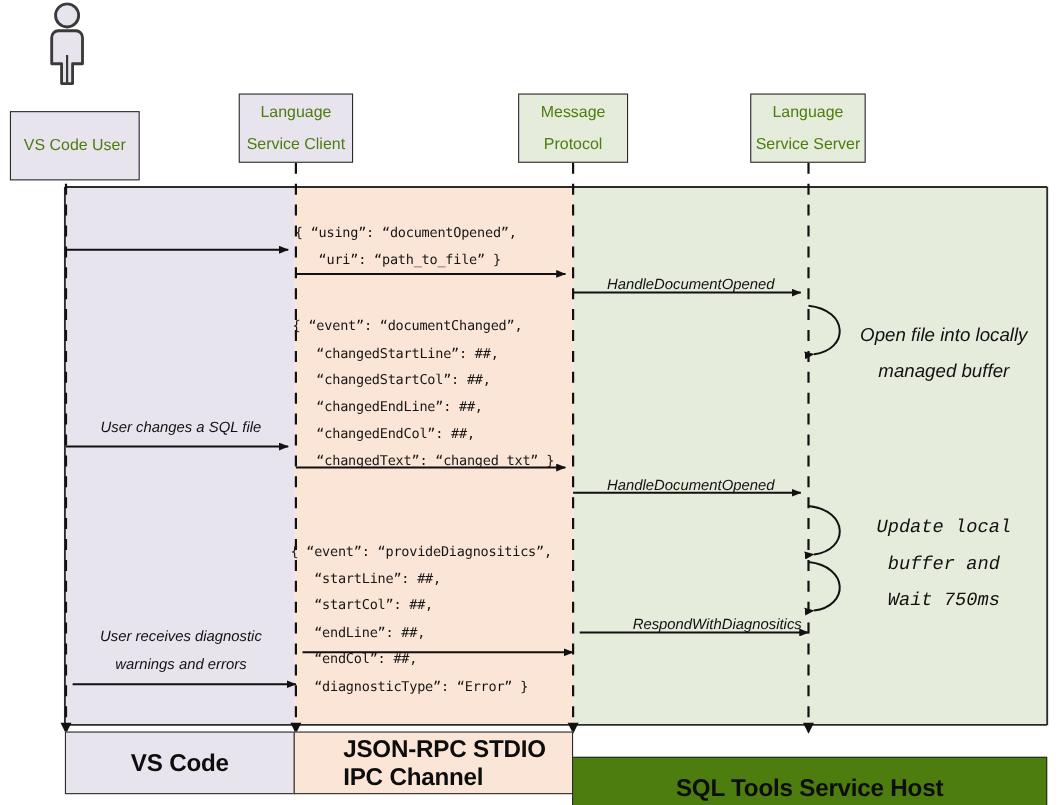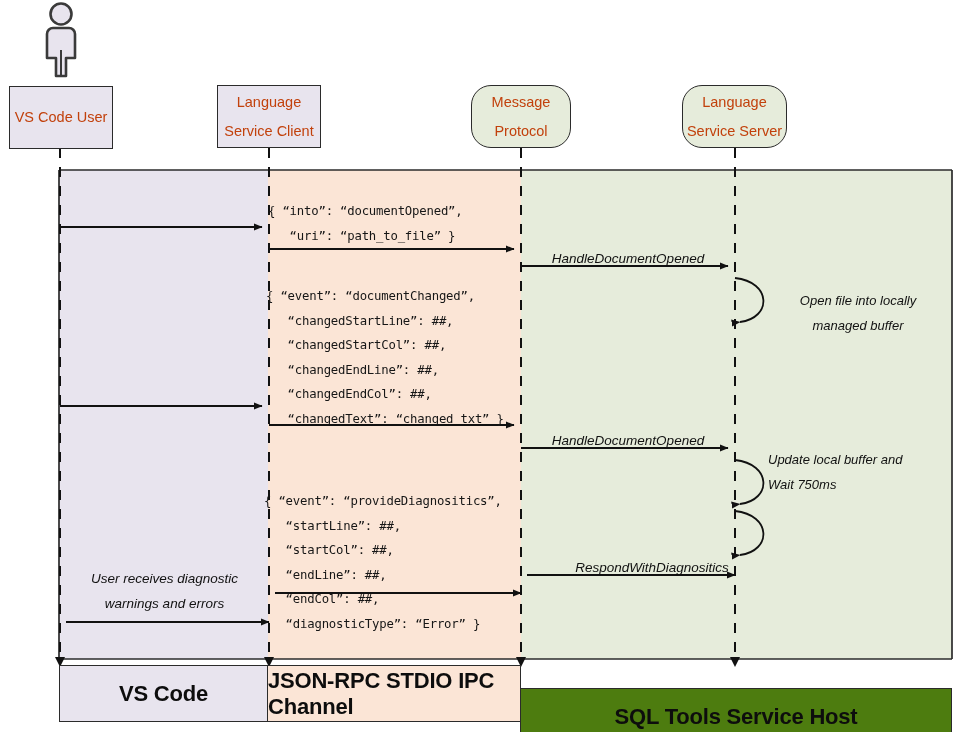--- a/index.html
+++ b/index.html
@@ -28,27 +28,27 @@
   
   .actor-box {
     position: absolute;
     box-sizing: border-box;
     border: 1.6px solid #2b2b2b;
     display: flex;
     flex-direction: column;
     align-items: center;
     justify-content: center;
     font-size: 14.5px;
-    color: #c2410c;
+    color: #4d7c0f;
     line-height: 1.95;
     text-align: center;
     z-index: 6;
   }
   .actor-box.lav { background: #e8e4ee; }
-  .actor-box.grn { background: #e6ecdb; border-radius: 20px; }
+  .actor-box.grn { background: #e6ecdb; }
 
   
   .footer-box {
     position: absolute;
     box-sizing: border-box;
     border: 1.6px solid #2b2b2b;
     display: flex;
     align-items: center;
     justify-content: center;
     font-size: 22px;
@@ -68,21 +68,21 @@
     font-size: 13.5px;
     color: #111111;
     line-height: 1.85;
     text-align: center;
     white-space: pre-line;
     z-index: 8;
   }
   .note-label {
     position: absolute;
     font-style: italic;
-    font-size: 13px;
+    font-size: 17px;
     color: #111111;
     line-height: 1.95;
     text-align: center;
     white-space: pre-line;
     z-index: 8;
   }
 
   
   .json-block {
     position: absolute;
@@ -156,79 +156,80 @@
 
     <line x1="269" y1="622" x2="66" y2="622" stroke="#111111" stroke-width="1.8" marker-start="url(#ahl)"></line>
   </svg>
 
   <svg class="person-icon" style="left:35px; top:2px;" width="52" height="76" viewBox="0 0 52 76" xmlns="http://www.w3.org/2000/svg">
     <circle cx="26" cy="12" r="10.5" fill="#e8e4ee" stroke="#3a3a3a" stroke-width="2.6"></circle>
     <path d="M12,32 a6,6 0 0 1 6,-6 h16 a6,6 0 0 1 6,6 v24 h-9 v18 h-10 v-18 h-9 z" fill="#e8e4ee" stroke="#3a3a3a" stroke-width="2.6" stroke-linejoin="round"></path>
     <line x1="26" y1="48" x2="26" y2="74" stroke="#3a3a3a" stroke-width="2"></line>
   </svg>
 
-  <div class="actor-box lav" style="left:9px; top:86px; width:104px; height:63px;">
+  <div class="actor-box lav" style="left:9px; top:101px; width:118px; height:63px;">
     <span>VS Code User</span>
   </div>
 
   <div class="actor-box lav" style="left:217px; top:85px; width:104px; height:63px;">
     <span>Language</span>
     <span>Service Client</span>
   </div>
 
   <div class="actor-box grn" style="left:471px; top:85px; width:100px; height:63px;">
     <span>Message</span>
     <span>Protocol</span>
   </div>
 
   <div class="actor-box grn" style="left:682px; top:85px; width:105px; height:63px;">
     <span>Language</span>
     <span>Service Server</span>
   </div>
 
 
+  <div class="msg-label" style="left:60px; top:377px; width:209px;">User changes a SQL file</div>
 
   <div class="msg-label" style="left:60px; top:567px; width:209px;">User receives diagnostic
 warnings and errors</div>
 
   <div class="msg-label" style="left:521px; top:247px; width:214px;">HandleDocumentOpened</div>
 
   <div class="msg-label" style="left:521px; top:429px; width:214px;">HandleDocumentOpened</div>
 
   <div class="msg-label" style="left:521px; top:556px; width:214px;padding-left:24px;">RespondWithDiagnositics</div>
 
   <div class="note-label" style="left:768px; top:288px; width:180px; text-align:center;">Open file into locally
 managed buffer</div>
 
-  <div class="note-label" style="left:768px; top:447px; width:180px; text-align:left;">Update local buffer and
+  <div class="note-label" style="left:768px; top:464px; width:180px; text-align:center;font-family:Liberation Mono, monospace;">Update local buffer and
 Wait 750ms</div>
 
 
-  <div class="json-block" style="left:268px; top:199px;">{ “into”: “documentOpened”,
+  <div class="json-block" style="left:268px; top:199px;">{ “using”: “documentOpened”,
    “uri”: “path_to_file” }</div>
 
   <div class="json-block" style="left:266px; top:284px;">{ “event”: “documentChanged”,
    “changedStartLine”: ##,
    “changedStartCol”: ##,
    “changedEndLine”: ##,
    “changedEndCol”: ##,
    “changedText”: “changed txt” }</div>
 
   <div class="json-block" style="left:264px; top:462px;margin-top:27px;">{ “event”: “provideDiagnositics”,
    “startLine”: ##,
    “startCol”: ##,
    “endLine”: ##,
    “endCol”: ##,
    “diagnosticType”: “Error” }</div>
 
   <div class="footer-box lav" style="left:59px; top:665px; width:209px; height:57px;">
     <span>VS Code</span>
   </div>
 
-  <div class="footer-box org" style="left:267px; top:665px; width:254px; height:57px;">
+  <div class="footer-box org" style="left:267px; top:665px; width:254px; height:57px;padding-left:44px;">
     <span>JSON-RPC STDIO IPC Channel</span>
   </div>
 
   <div class="footer-box grn" style="left:520px; top:665px; width:432px; height:57px;">
     <span>SQL Tools Service Host</span>
   </div>
 
 </div>
 
 </body></html>

